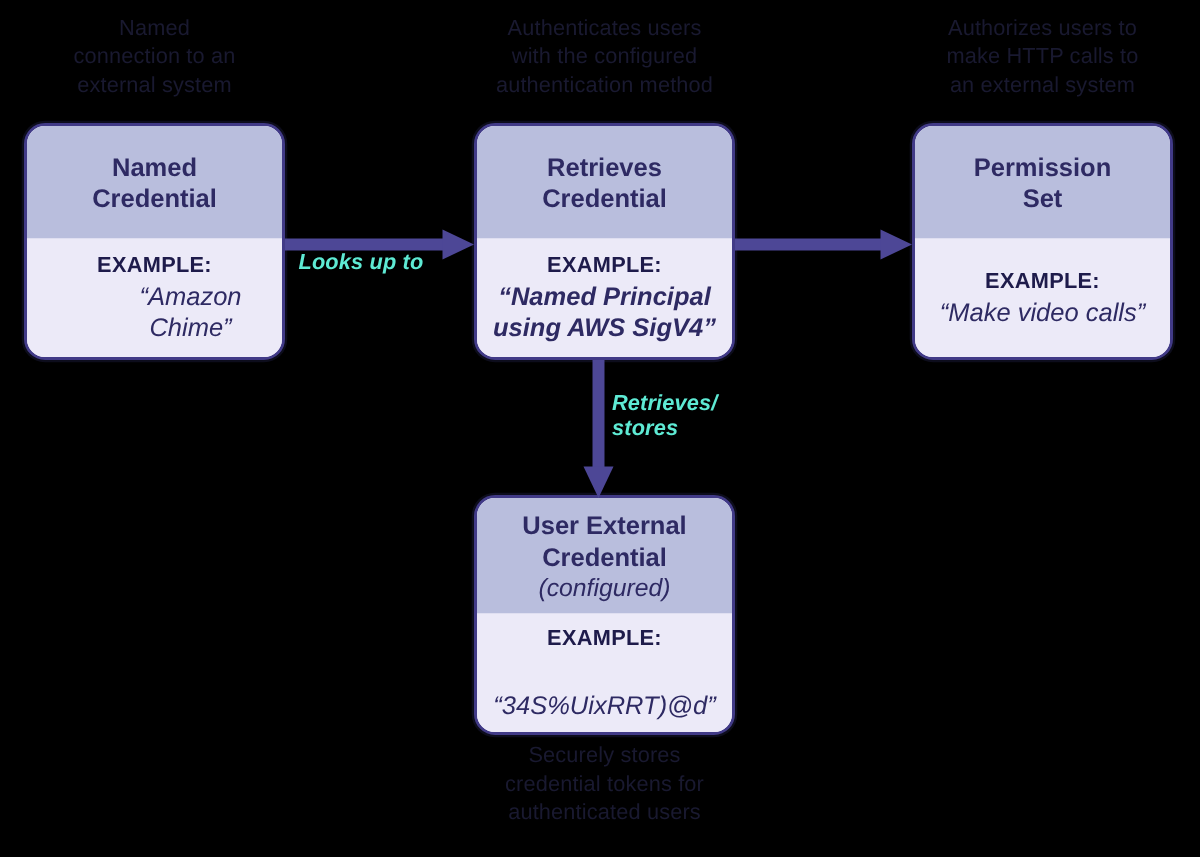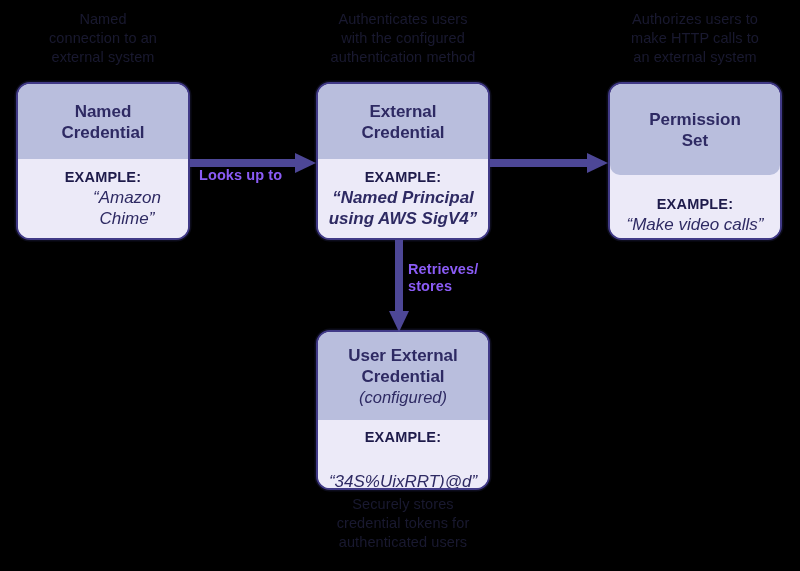--- a/index.html
+++ b/index.html
@@ -83,23 +83,24 @@
     line-height: 21px;
   }
 
   
   .conn {
     position: absolute;
   }
   .conn svg { display: block; overflow: visible; }
   .edge-label {
     position: absolute;
-    color: #8b5cf6;
+    color: #5eead4;
     font-size: 14.5px;
     font-weight: 700;
+    font-style: italic;
     line-height: 17px;
     white-space: pre-line;
     letter-spacing: 0.1px;
   }
 </style>
 </head>
 <body>
 
 <div id="stage">
 
@@ -125,43 +126,43 @@
 Credential</span>
     </div>
     <div class="node-body" style="height:79px;">
       <span class="ex-label">EXAMPLE:</span>
       <span class="ex-value" style="white-space:pre-line;margin-left:48px;">“Amazon Chime”</span>
     </div>
   </div>
 
   <div class="node" style="left:316px; top:82px; width:174px; height:158px;">
     <div class="node-head" style="height:75px;">
-      <span style="white-space:pre-line;">External
+      <span style="white-space:pre-line;">Retrieves
 Credential</span>
     </div>
     <div class="node-body" style="height:79px;">
       <span class="ex-label">EXAMPLE:</span>
       <span class="ex-value" style="white-space:pre-line;font-weight:bold;">“Named Principal
 using AWS SigV4”</span>
     </div>
   </div>
 
   <div class="node" style="left:608px; top:82px; width:174px; height:158px;">
-    <div class="node-head" style="height:91px;border-radius:10px;">
+    <div class="node-head" style="height:75px;">
       <span style="white-space:pre-line;">Permission
 Set</span>
     </div>
     <div class="node-body" style="height:79px;">
       <span class="ex-label">EXAMPLE:</span>
       <span class="ex-value" style="white-space:pre-line;">“Make video calls”</span>
     </div>
   </div>
 
   <div class="node" style="left:316px; top:330px; width:174px; height:160px;">
-    <div class="node-head" style="height:88px;">
+    <div class="node-head" style="height:77px;">
       <span style="white-space:pre-line;">User External
 Credential</span>
       <span class="sub">(configured)</span>
     </div>
     <div class="node-body" style="height:80px;">
       <span class="ex-label">EXAMPLE:</span>
       <span class="ex-value" style="white-space:pre-line;margin-top:24px;">“34S%UixRRT)@d”</span>
     </div>
   </div>
 

